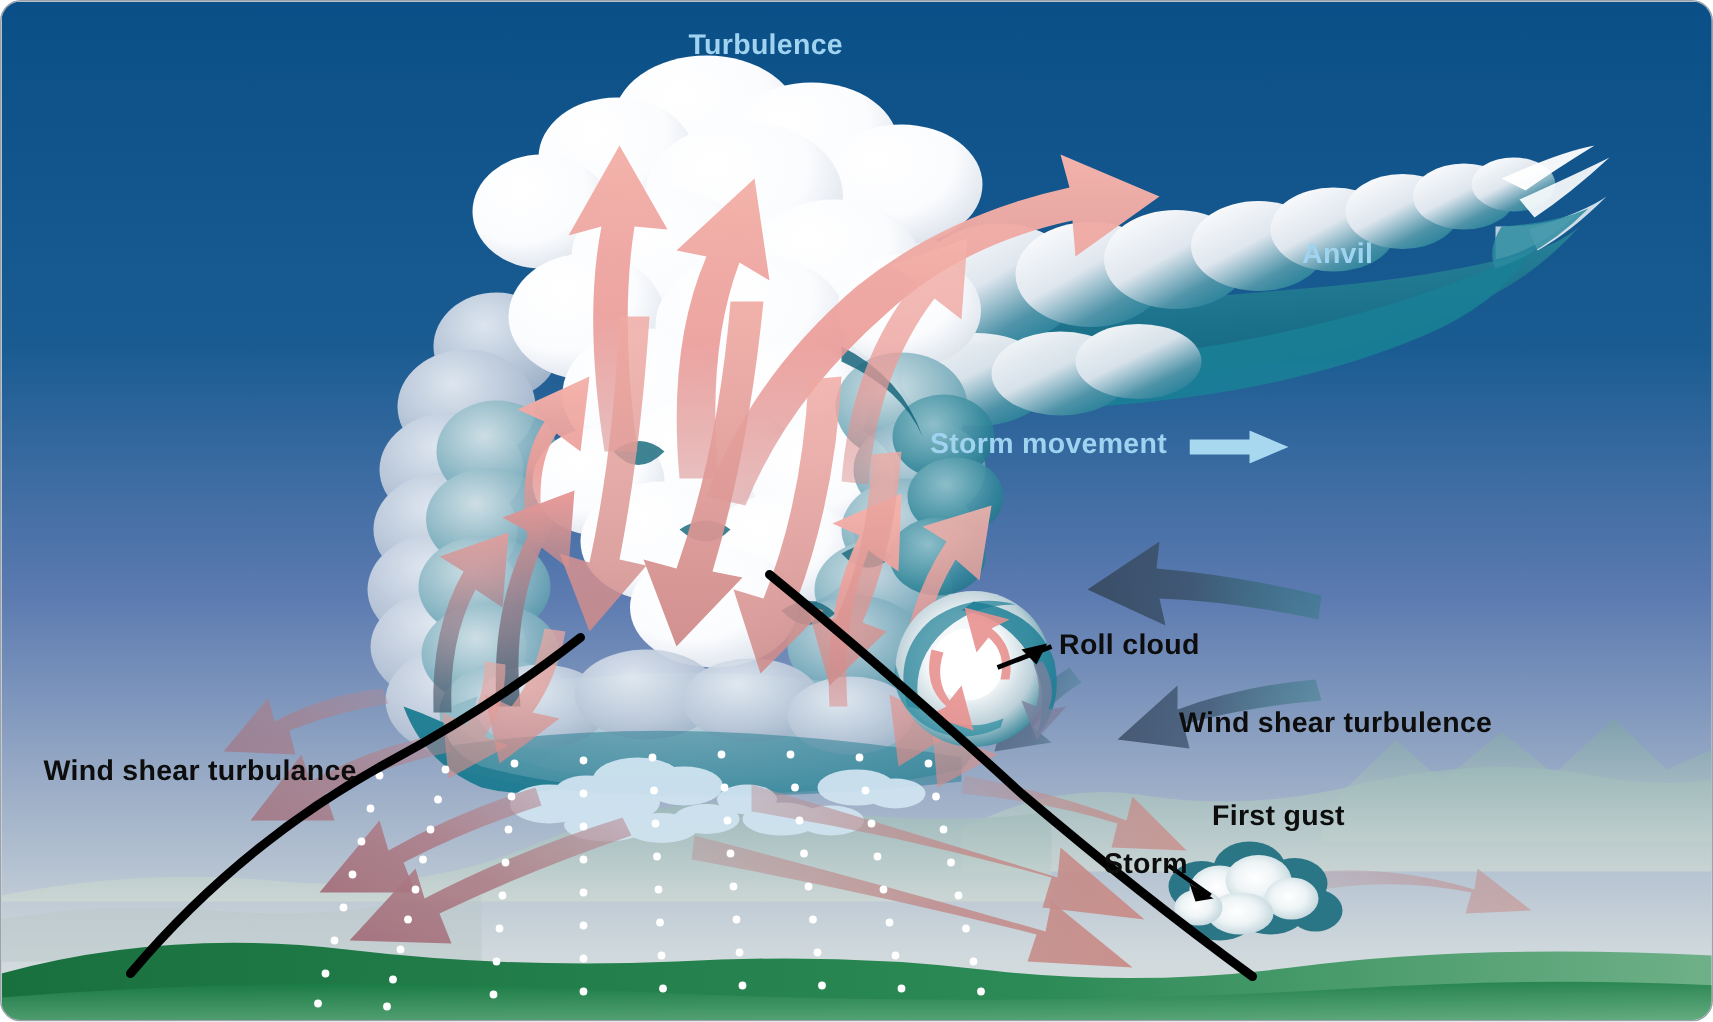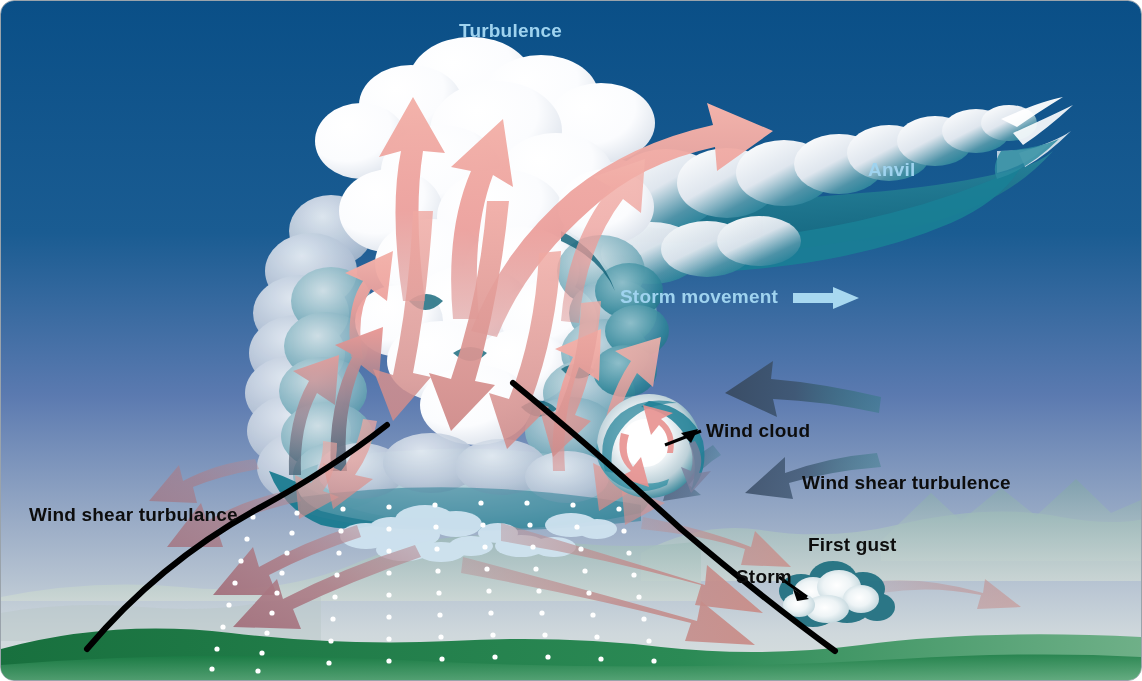--- a/index.html
+++ b/index.html
@@ -7,21 +7,21 @@
   #stage{position:relative;width:1142px;height:681px;overflow:hidden;}
   #scene{position:absolute;inset:0;border-radius:14px;overflow:hidden;border:1px solid #9aa3ab;box-sizing:border-box;}
   svg.layer{position:absolute;left:0;top:0;width:1142px;height:681px;}
   .lbl{position:absolute;font-weight:bold;white-space:nowrap;letter-spacing:.2px;}
   .lbl-sky{color:#9fd3ef;font-size:19px;}
   .lbl-dark{color:#0d0d0d;font-size:19px;}
   #t-turb{left:458px;top:19px;}
   #t-anvil{left:838px;top:158px;font-size:19px;margin-left:29px;}
   #t-storm{left:619px;top:285px;}
   #t-roll{left:705px;top:419px;}
-  #t-wsr{left:785px;top:471px;margin-left:16px;}
+  #t-wsr{left:785px;top:471px;}
   #t-wsl{left:28px;top:487px;margin-top:16px;}
   #t-gust{left:807px;top:533px;}
   #t-dust{left:735px;top:565px;}
   #storm-arrow{position:absolute;left:792px;top:286px;width:67px;height:22px;}
 </style>
 </head>
 <body>
 
 <div id="stage">
   <div id="scene">
@@ -452,20 +452,20 @@
     </svg>
 
     <div class="lbl lbl-sky" id="t-turb">Turbulence</div>
     <div class="lbl lbl-sky" id="t-anvil">Anvil</div>
     <div class="lbl lbl-sky" id="t-storm">Storm movement</div>
 
     <svg id="storm-arrow" viewBox="0 0 67 22">
       <path d="M0 6 L40 6 L40 0 L66 11 L40 22 L40 16 L0 16 Z" fill="#a8d8f0"></path>
     </svg>
 
-    <div class="lbl lbl-dark" id="t-roll">Wind cloud</div>
+    <div class="lbl lbl-dark" id="t-roll">Roll cloud</div>
     <div class="lbl lbl-dark" id="t-wsr">Wind shear turbulence</div>
     <div class="lbl lbl-dark" id="t-wsl">Wind shear turbulance</div>
     <div class="lbl lbl-dark" id="t-gust">First gust</div>
     <div class="lbl lbl-dark" id="t-dust">Storm</div>
 
   </div>
 </div>
 
 </body></html>

